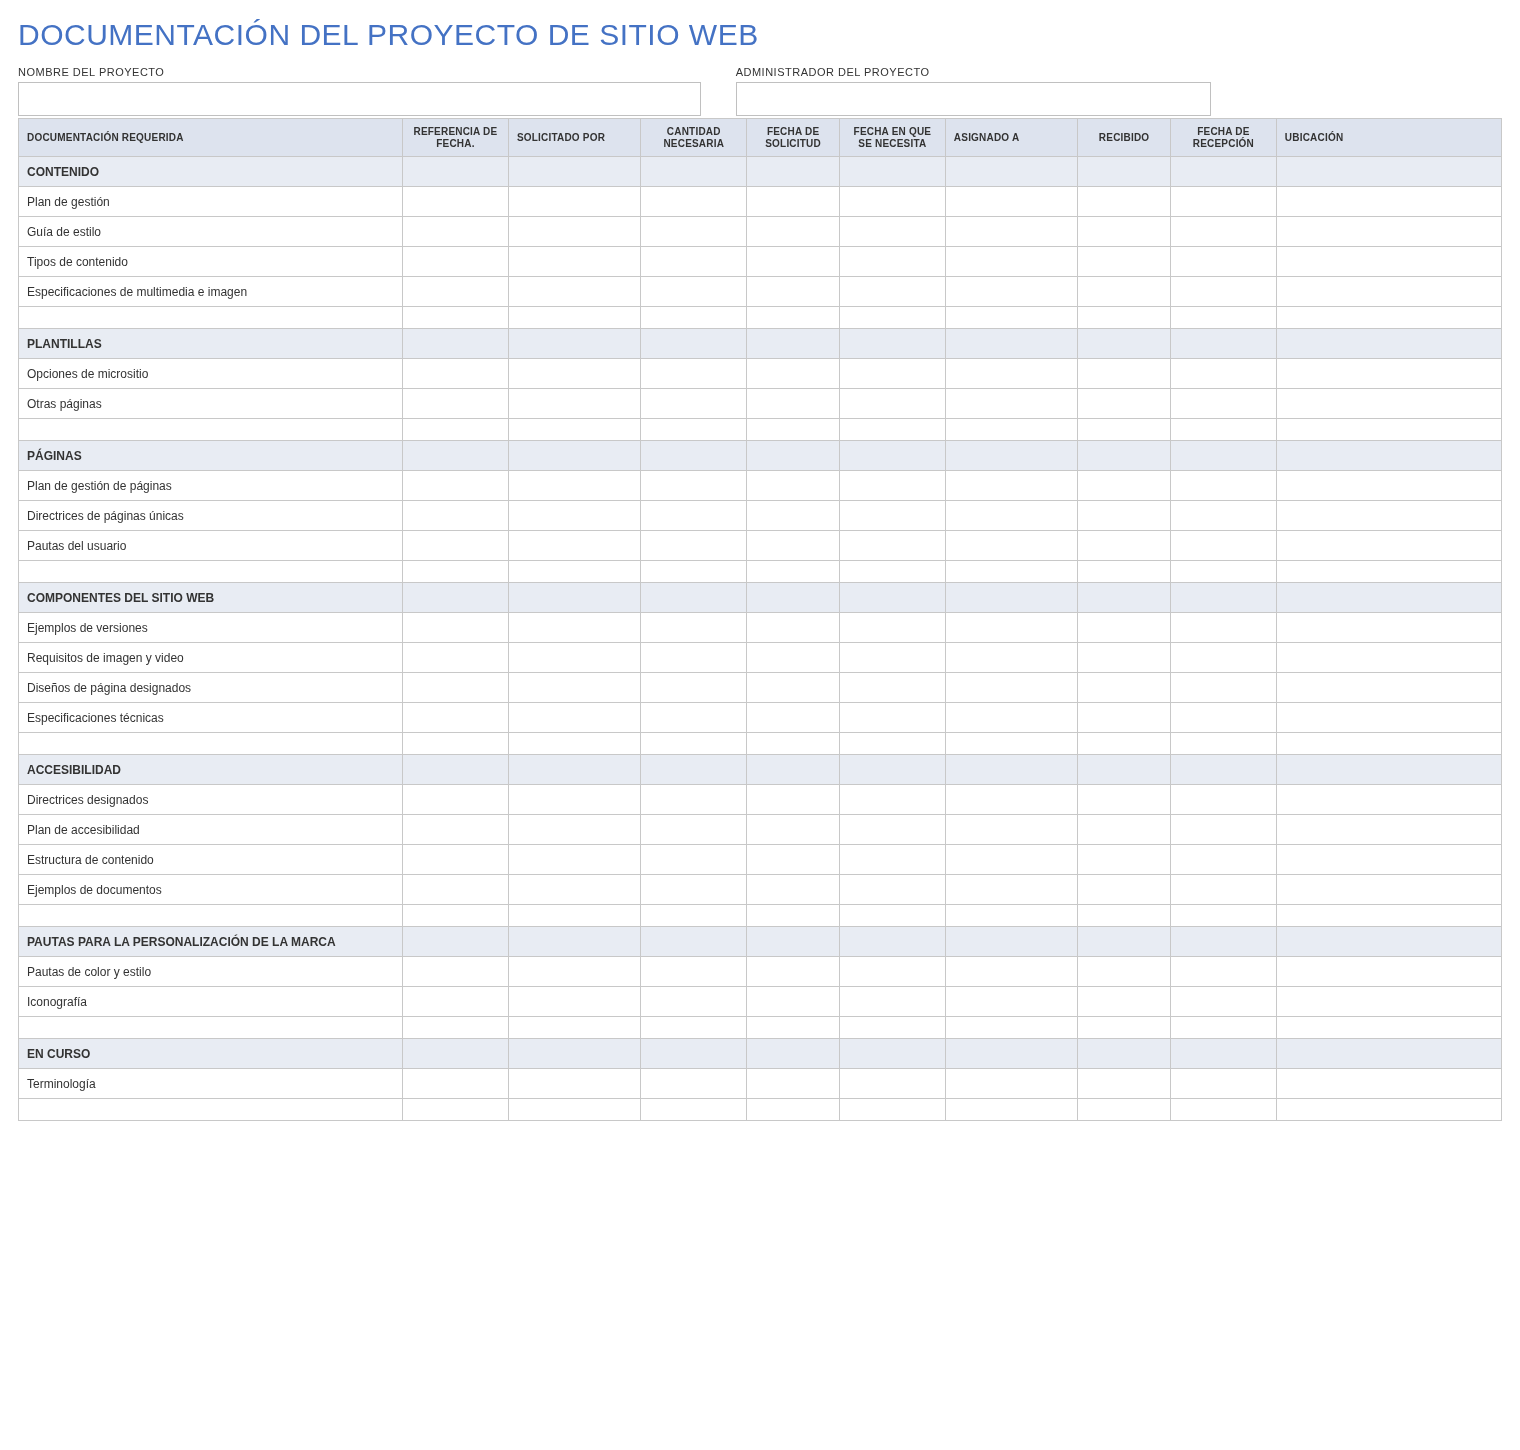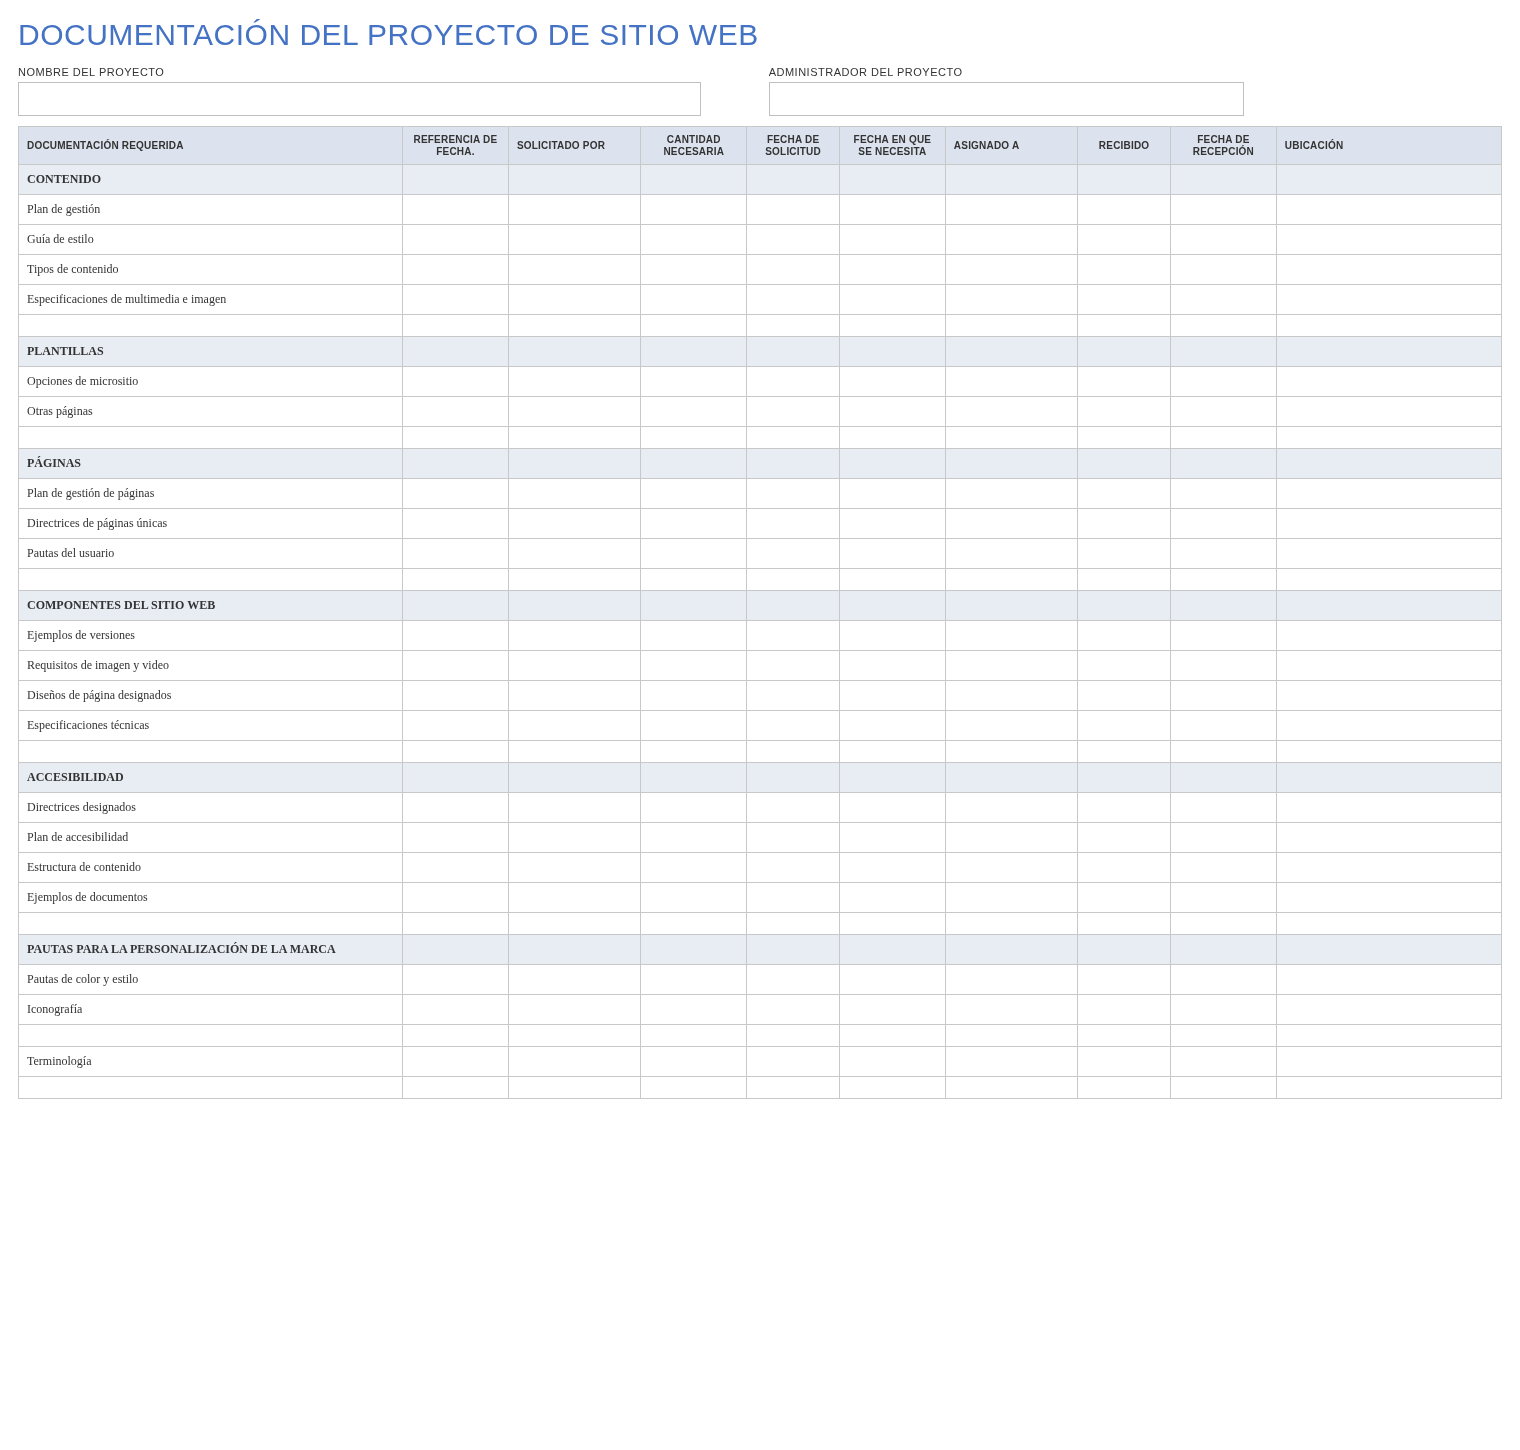--- a/index.html
+++ b/index.html
@@ -13,22 +13,22 @@
   }
   h1.title {
     color: #4472C4;
     font-size: 30px;
     font-weight: 400;
     letter-spacing: 0.5px;
     margin: 0 0 14px 0;
   }
   .header-fields {
     display: flex;
-    gap: 68px;
-    margin-bottom: 10px;
+    gap: 35px;
+    margin-bottom: 2px;
   }
   .field-group.left { flex: 0 0 46%; }
   .field-group.right { flex: 0 0 32%; }
   .field-label {
     font-size: 11px;
     letter-spacing: 0.5px;
     color: #333;
     margin-bottom: 4px;
   }
   .field-input {
@@ -72,21 +72,21 @@
   col.c7 { width: 70px; }
   col.c8 { width: 80px; }
   col.c9 { width: 170px; }
   tr.section-row td {
     background: #e8ecf3;
     font-weight: 700;
     font-size: 12px;
   }
   tr.item-row td { background: #fff; }
   tr.blank-row td { background: #fff; height: 22px; }
-  td.name-cell { padding-left: 10px; font-family: Liberation Serif, serif; }
+  td.name-cell { padding-left: 10px; }
 </style>
 </head>
 <body>
 
 <h1 class="title">DOCUMENTACIÓN DEL PROYECTO DE SITIO WEB</h1>
 
 <div class="header-fields">
   <div class="field-group left">
     <div class="field-label">NOMBRE DEL PROYECTO</div>
     <input class="field-input" type="text" value="" style="">
@@ -490,20 +490,32 @@
         <td></td>
         <td></td>
         <td></td>
         <td></td>
         <td></td>
         <td></td>
         <td></td>
         <td></td>
         <td></td>
       </tr>
+      <tr class="section-row">
+        <td class="name-cell">EN CURSO</td>
+        <td></td>
+        <td></td>
+        <td></td>
+        <td></td>
+        <td></td>
+        <td></td>
+        <td></td>
+        <td></td>
+        <td></td>
+      </tr>
       <tr class="item-row">
         <td class="name-cell">Terminología</td>
         <td></td>
         <td></td>
         <td></td>
         <td></td>
         <td></td>
         <td></td>
         <td></td>
         <td></td>

